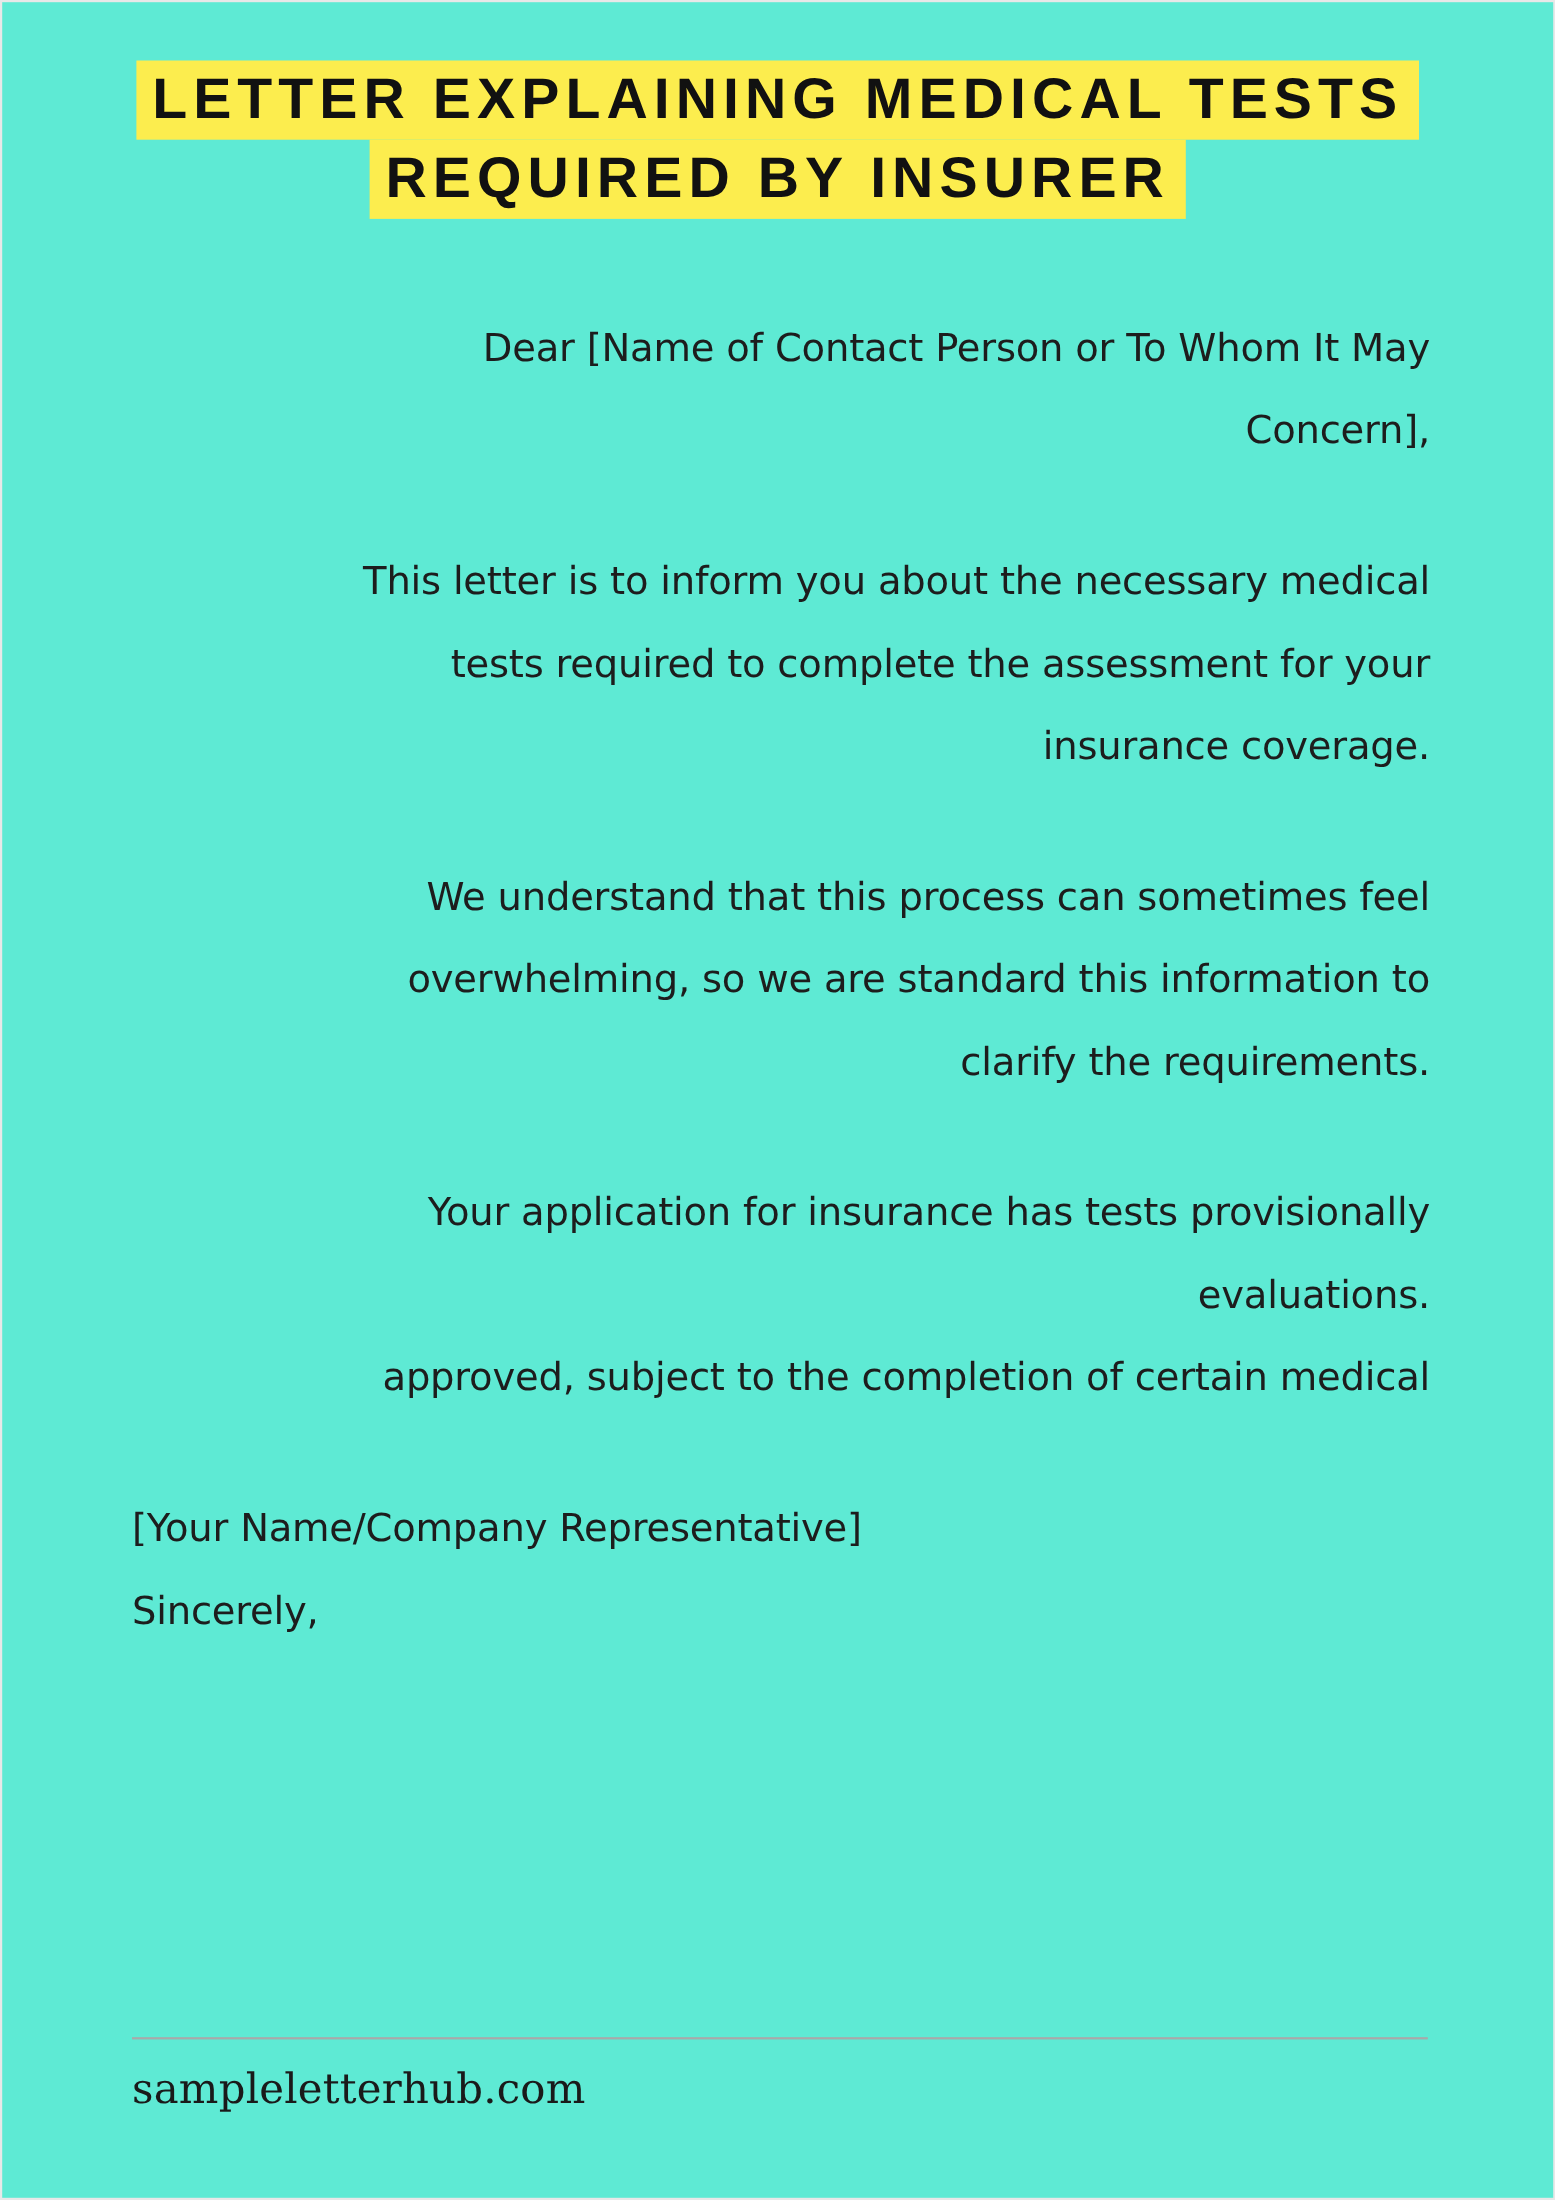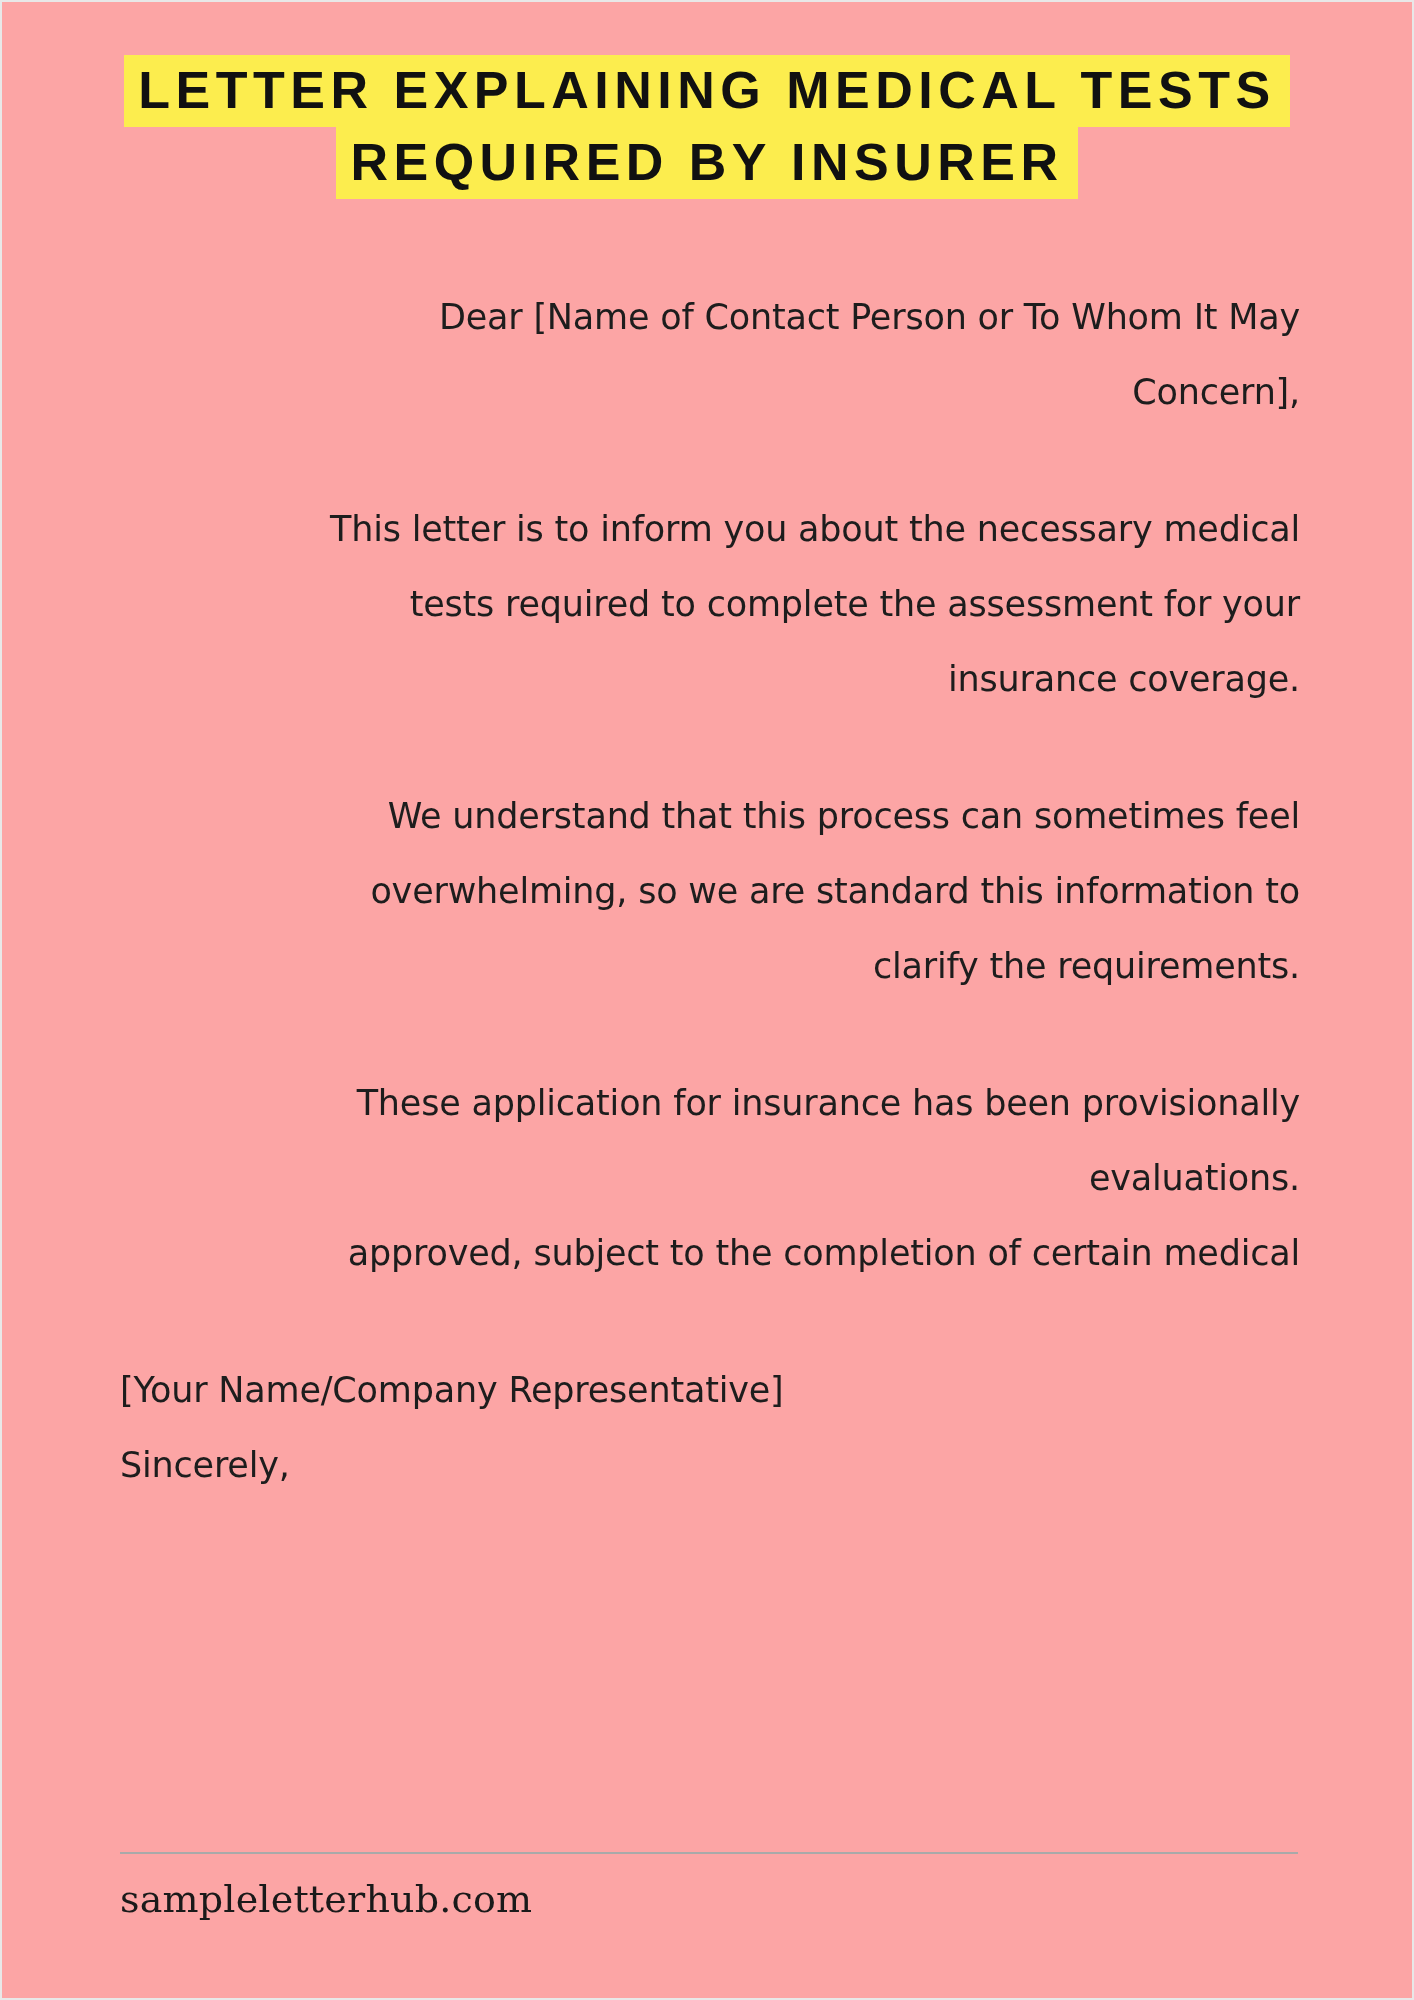--- a/index.html
+++ b/index.html
@@ -11,21 +11,21 @@
     width: 1414px;
     height: 2000px;
     position: relative;
     font-family: "DejaVu Sans", sans-serif;
     overflow: hidden;
   }
 
   .page {
     position: absolute;
     inset: 0;
-    background: #fca5a5;
+    background: #5eead4;
     box-sizing: border-box;
     border: 2px solid #e8e8e8;
   }
 
   
   .title-block {
     position: absolute;
     left: 0;
     right: 0;
     top: 52px;
@@ -130,21 +130,21 @@
       <span class="ln">insurance coverage.</span>
     </p>
 
     <p class="para">
       <span class="ln">We understand that this process can sometimes feel</span>
       <span class="ln">overwhelming, so we are standard this information to</span>
       <span class="ln">clarify the requirements.</span>
     </p>
 
     <p class="para">
-      <span class="ln">These application for insurance has been provisionally</span>
+      <span class="ln">Your application for insurance has tests provisionally</span>
       <span class="ln">evaluations.</span>
       <span class="ln">approved, subject to the completion of certain medical</span>
     </p>
 
 
     <div class="sign-block">
       <div class="sign-line">[Your Name/Company Representative]</div>
       <div class="sign-line">Sincerely,</div>
     </div>
 

